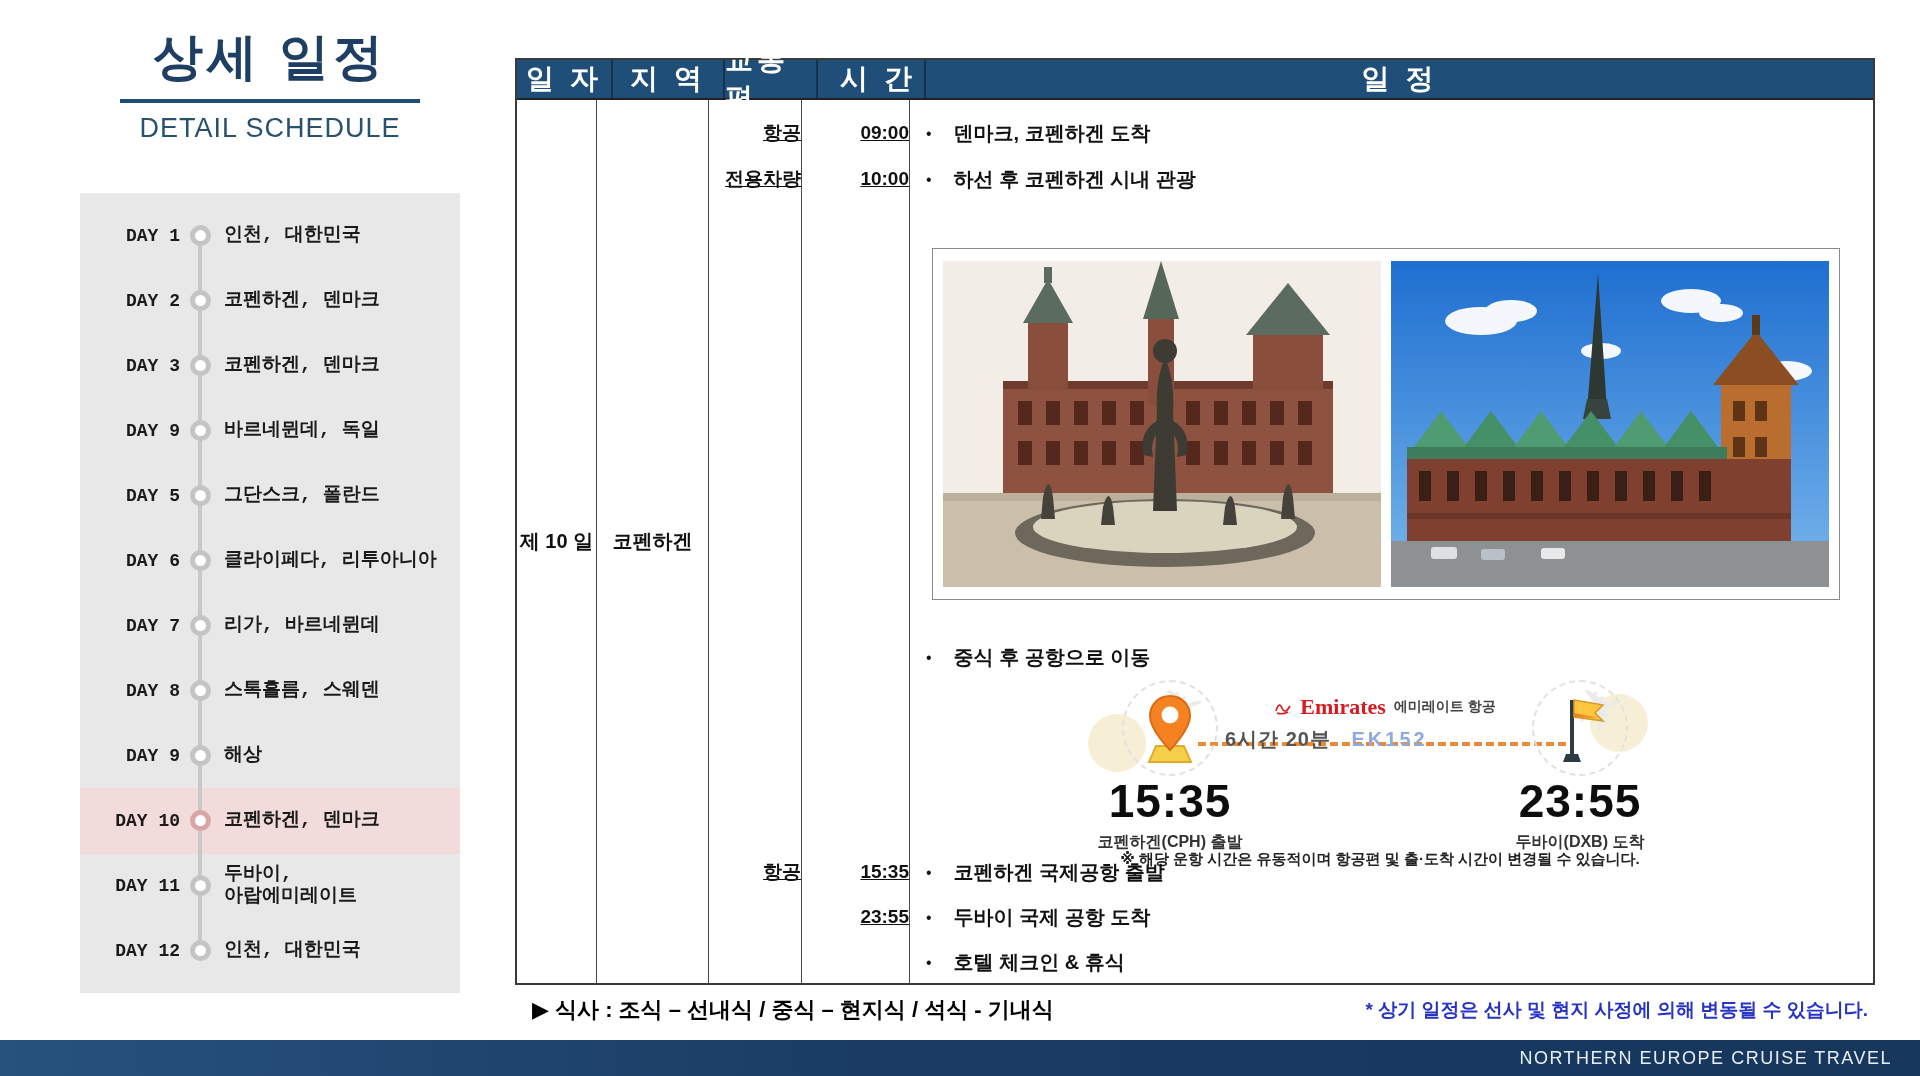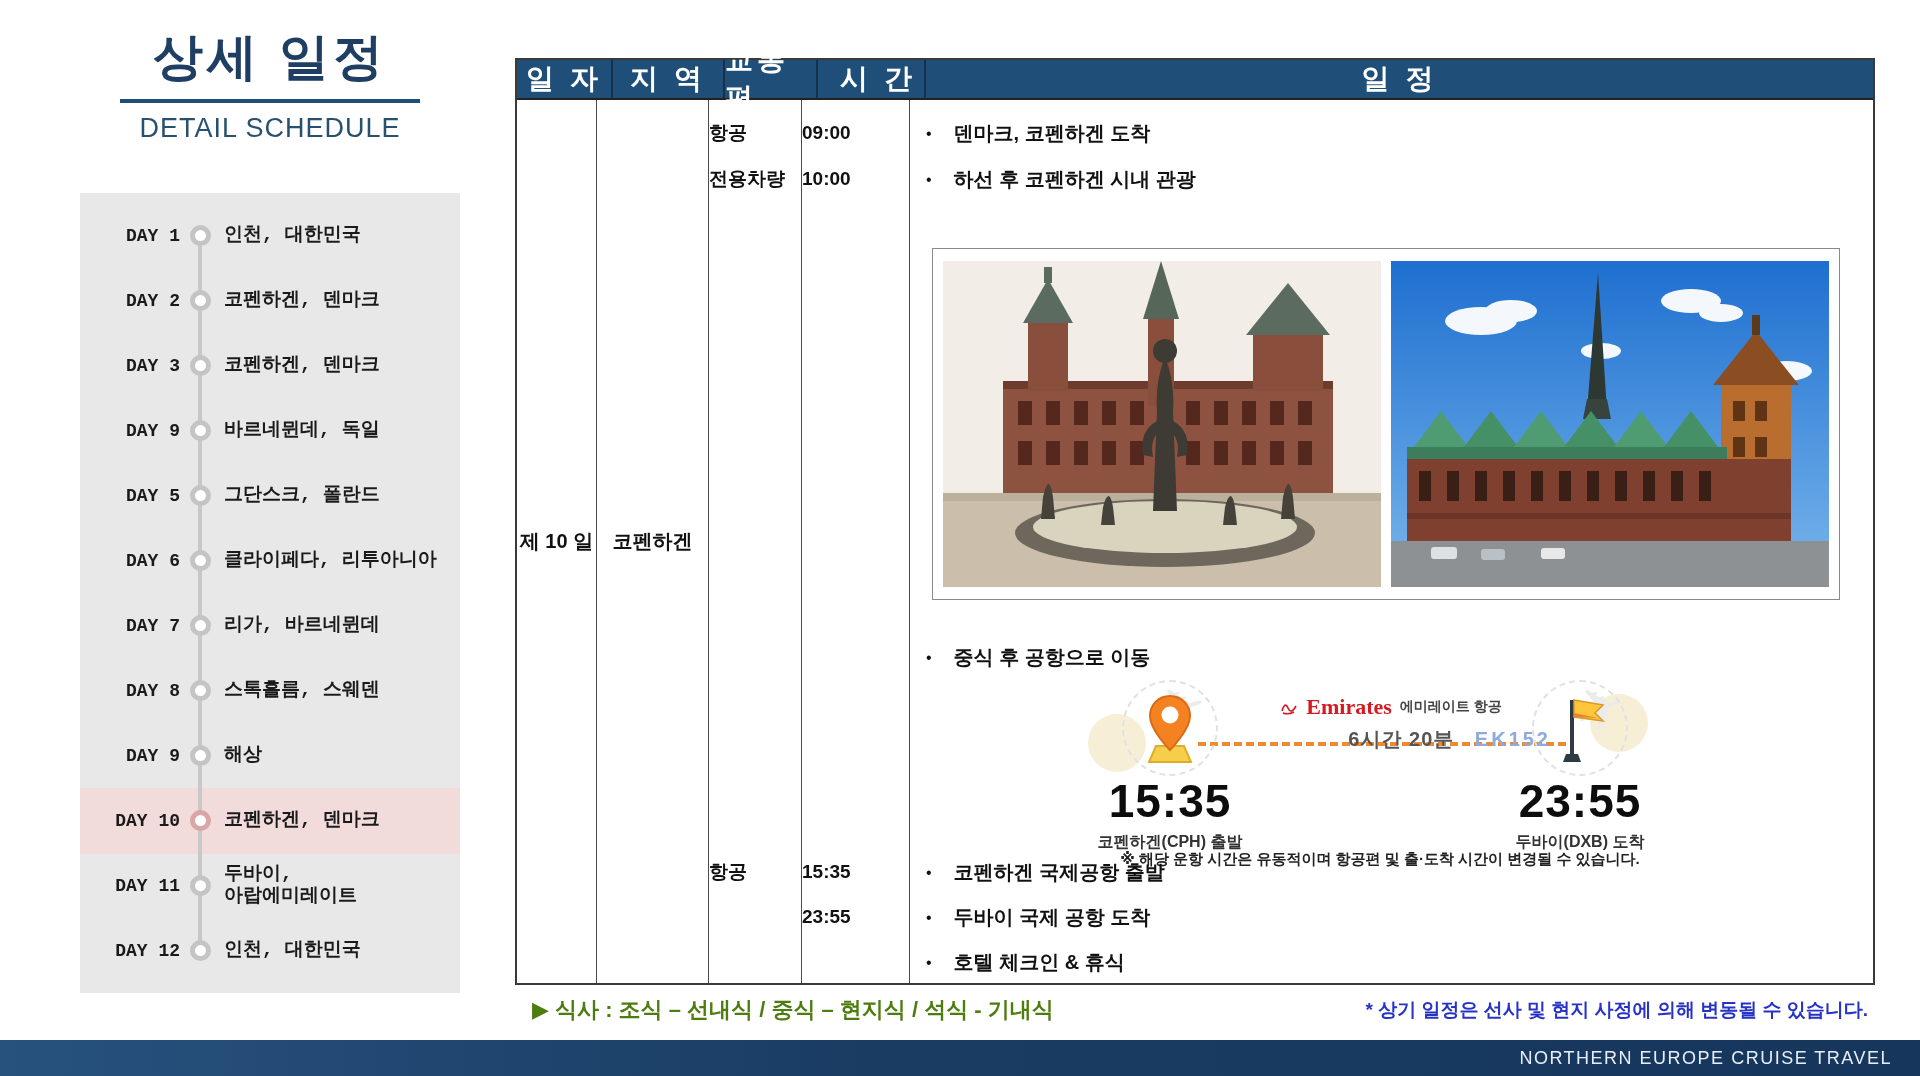--- a/index.html
+++ b/index.html
@@ -29,21 +29,21 @@
   .hcell:not(:last-child){border-right:2px solid #15324d;}
   .sched-body{position:relative;display:flex;height:883px;}
   .bcol{position:relative;box-sizing:border-box;height:100%;}
   .bcol:not(:last-child){border-right:1.5px solid #4a4a4a;}
   .col-date{width:80px;display:flex;align-items:center;justify-content:center;}
   .col-region{width:112px;display:flex;align-items:center;justify-content:center;}
   .col-transport{width:93px;}
   .col-time{width:108px;}
   .col-sched{flex:1;}
   .cell-strong{font-size:20px;font-weight:700;color:#111;}
-  .pos{position:absolute;left:0;width:100%;transform:translateY(-50%);text-align:left;}
+  .pos{position:absolute;left:0;width:100%;transform:translateY(-50%);text-align:right;text-decoration:underline;}
   .transport-txt{font-size:19px;font-weight:700;color:#111;}
   .time-txt{font-size:19px;font-weight:700;color:#111;}
   .bullet-row{position:absolute;left:0;width:100%;transform:translateY(-50%);display:flex;align-items:center;padding-left:16px;box-sizing:border-box;text-align:left;}
   .bullet-row::before{content:"•";font-size:16px;color:#111;margin-right:22px;}
   .bullet-txt{font-size:20px;font-weight:700;color:#111;}
 
   
   .photo-box{position:absolute;left:22px;top:148px;width:908px;height:352px;background:#fff;border:1.5px solid #8a8a8a;box-sizing:border-box;display:flex;gap:10px;align-items:center;justify-content:center;padding:10px;}
   .photo{width:443px;height:326px;overflow:hidden;}
   .photo svg{display:block;}
@@ -58,30 +58,30 @@
   .blob{position:absolute;width:58px;height:58px;border-radius:50%;background:#F6EFD5;}
   .blob-l{left:28px;top:22px;}
   .blob-r{left:120px;top:2px;}
   .plane-mark{position:absolute;font-size:60px;color:#EBEBEB;transform:rotate(-18deg);top:-18px;}
   .plane-l{left:96px;}
   .plane-r{left:104px;}
   .ep-icon{position:relative;display:inline-block;}
   .big-time{font-size:46px;font-weight:800;color:#0d0d0d;letter-spacing:1px;line-height:1;margin-top:8px;}
   .ep-label{font-size:16px;font-weight:700;color:#333;margin-top:8px;}
   .route-line{position:absolute;left:128px;top:50px;width:368px;border-top:4px dashed #ED8A33;}
-  .airline-block{position:absolute;left:161px;top:2px;width:320px;text-align:right;}
+  .airline-block{position:absolute;left:155px;top:2px;width:320px;text-align:left;}
   .airline-row{display:flex;align-items:center;justify-content:center;gap:8px;}
   .emirates-logo{font-family:"Liberation Serif","DejaVu Serif",serif;font-size:22px;font-weight:700;color:#D71920;}
   .airline-kr{font-size:14px;font-weight:700;color:#444;}
   .duration-row{margin-top:6px;font-size:20px;font-weight:700;color:#555;letter-spacing:1px;}
   .flight-no{color:#8FAADC;letter-spacing:3px;margin-left:14px;}
   .flight-note{position:absolute;left:50%;top:158px;transform:translateX(-50%);width:680px;font-size:15px;font-weight:600;color:#222;text-align:center;}
 
   
-  .meals-line{position:absolute;left:532px;top:1010px;transform:translateY(-50%);font-size:22px;font-weight:700;color:#4d7c0f;}
+  .meals-line{position:absolute;left:532px;top:1010px;transform:translateY(-50%);font-size:22px;font-weight:700;color:#000000;}
   .notice-line{position:absolute;right:52px;top:1010px;transform:translateY(-50%);font-size:19px;font-weight:700;color:#2633C4;}
   .footer-bar{position:absolute;left:0;top:1040px;width:1920px;height:36px;background:linear-gradient(90deg,#27527E 0%,#1A3C63 45%,#16365C 100%);display:flex;align-items:center;justify-content:flex-end;padding-right:28px;box-sizing:border-box;}
   .brand-txt{color:#E8EEF7;font-size:18px;letter-spacing:1.5px;}
 </style>
 </head>
 <body>
 
 <div id="stage">
 
   <div class="title-block">

